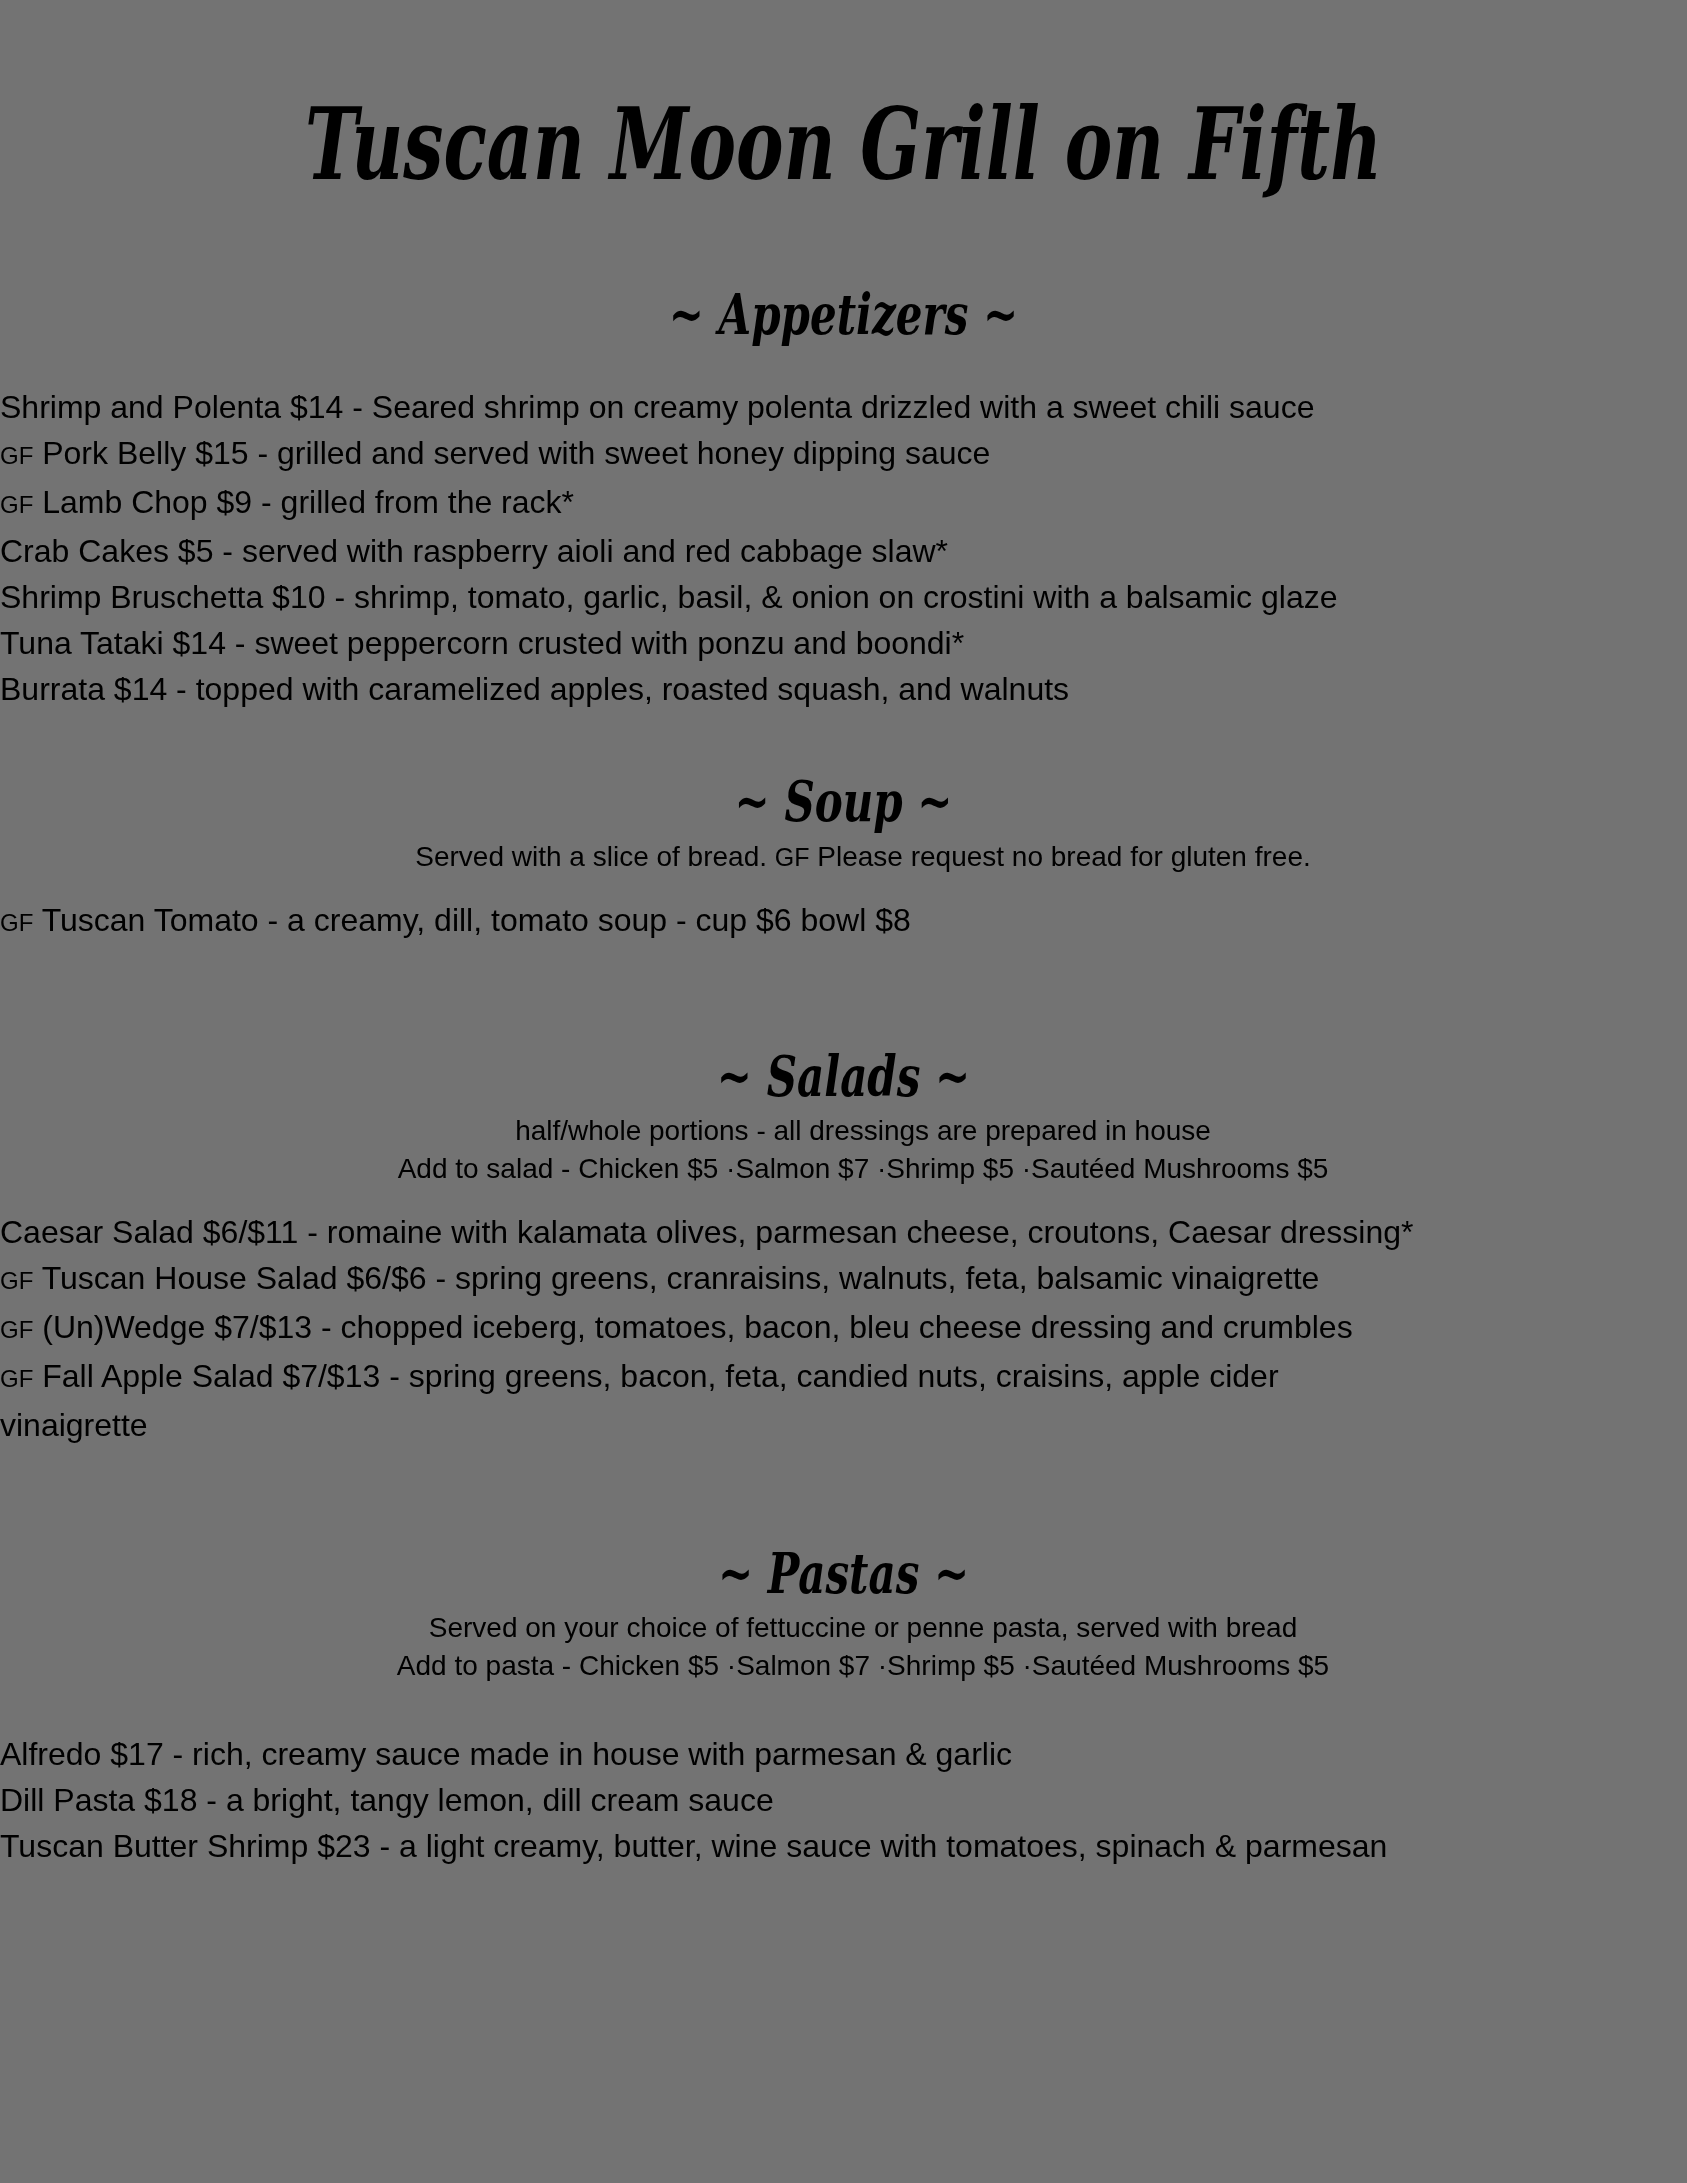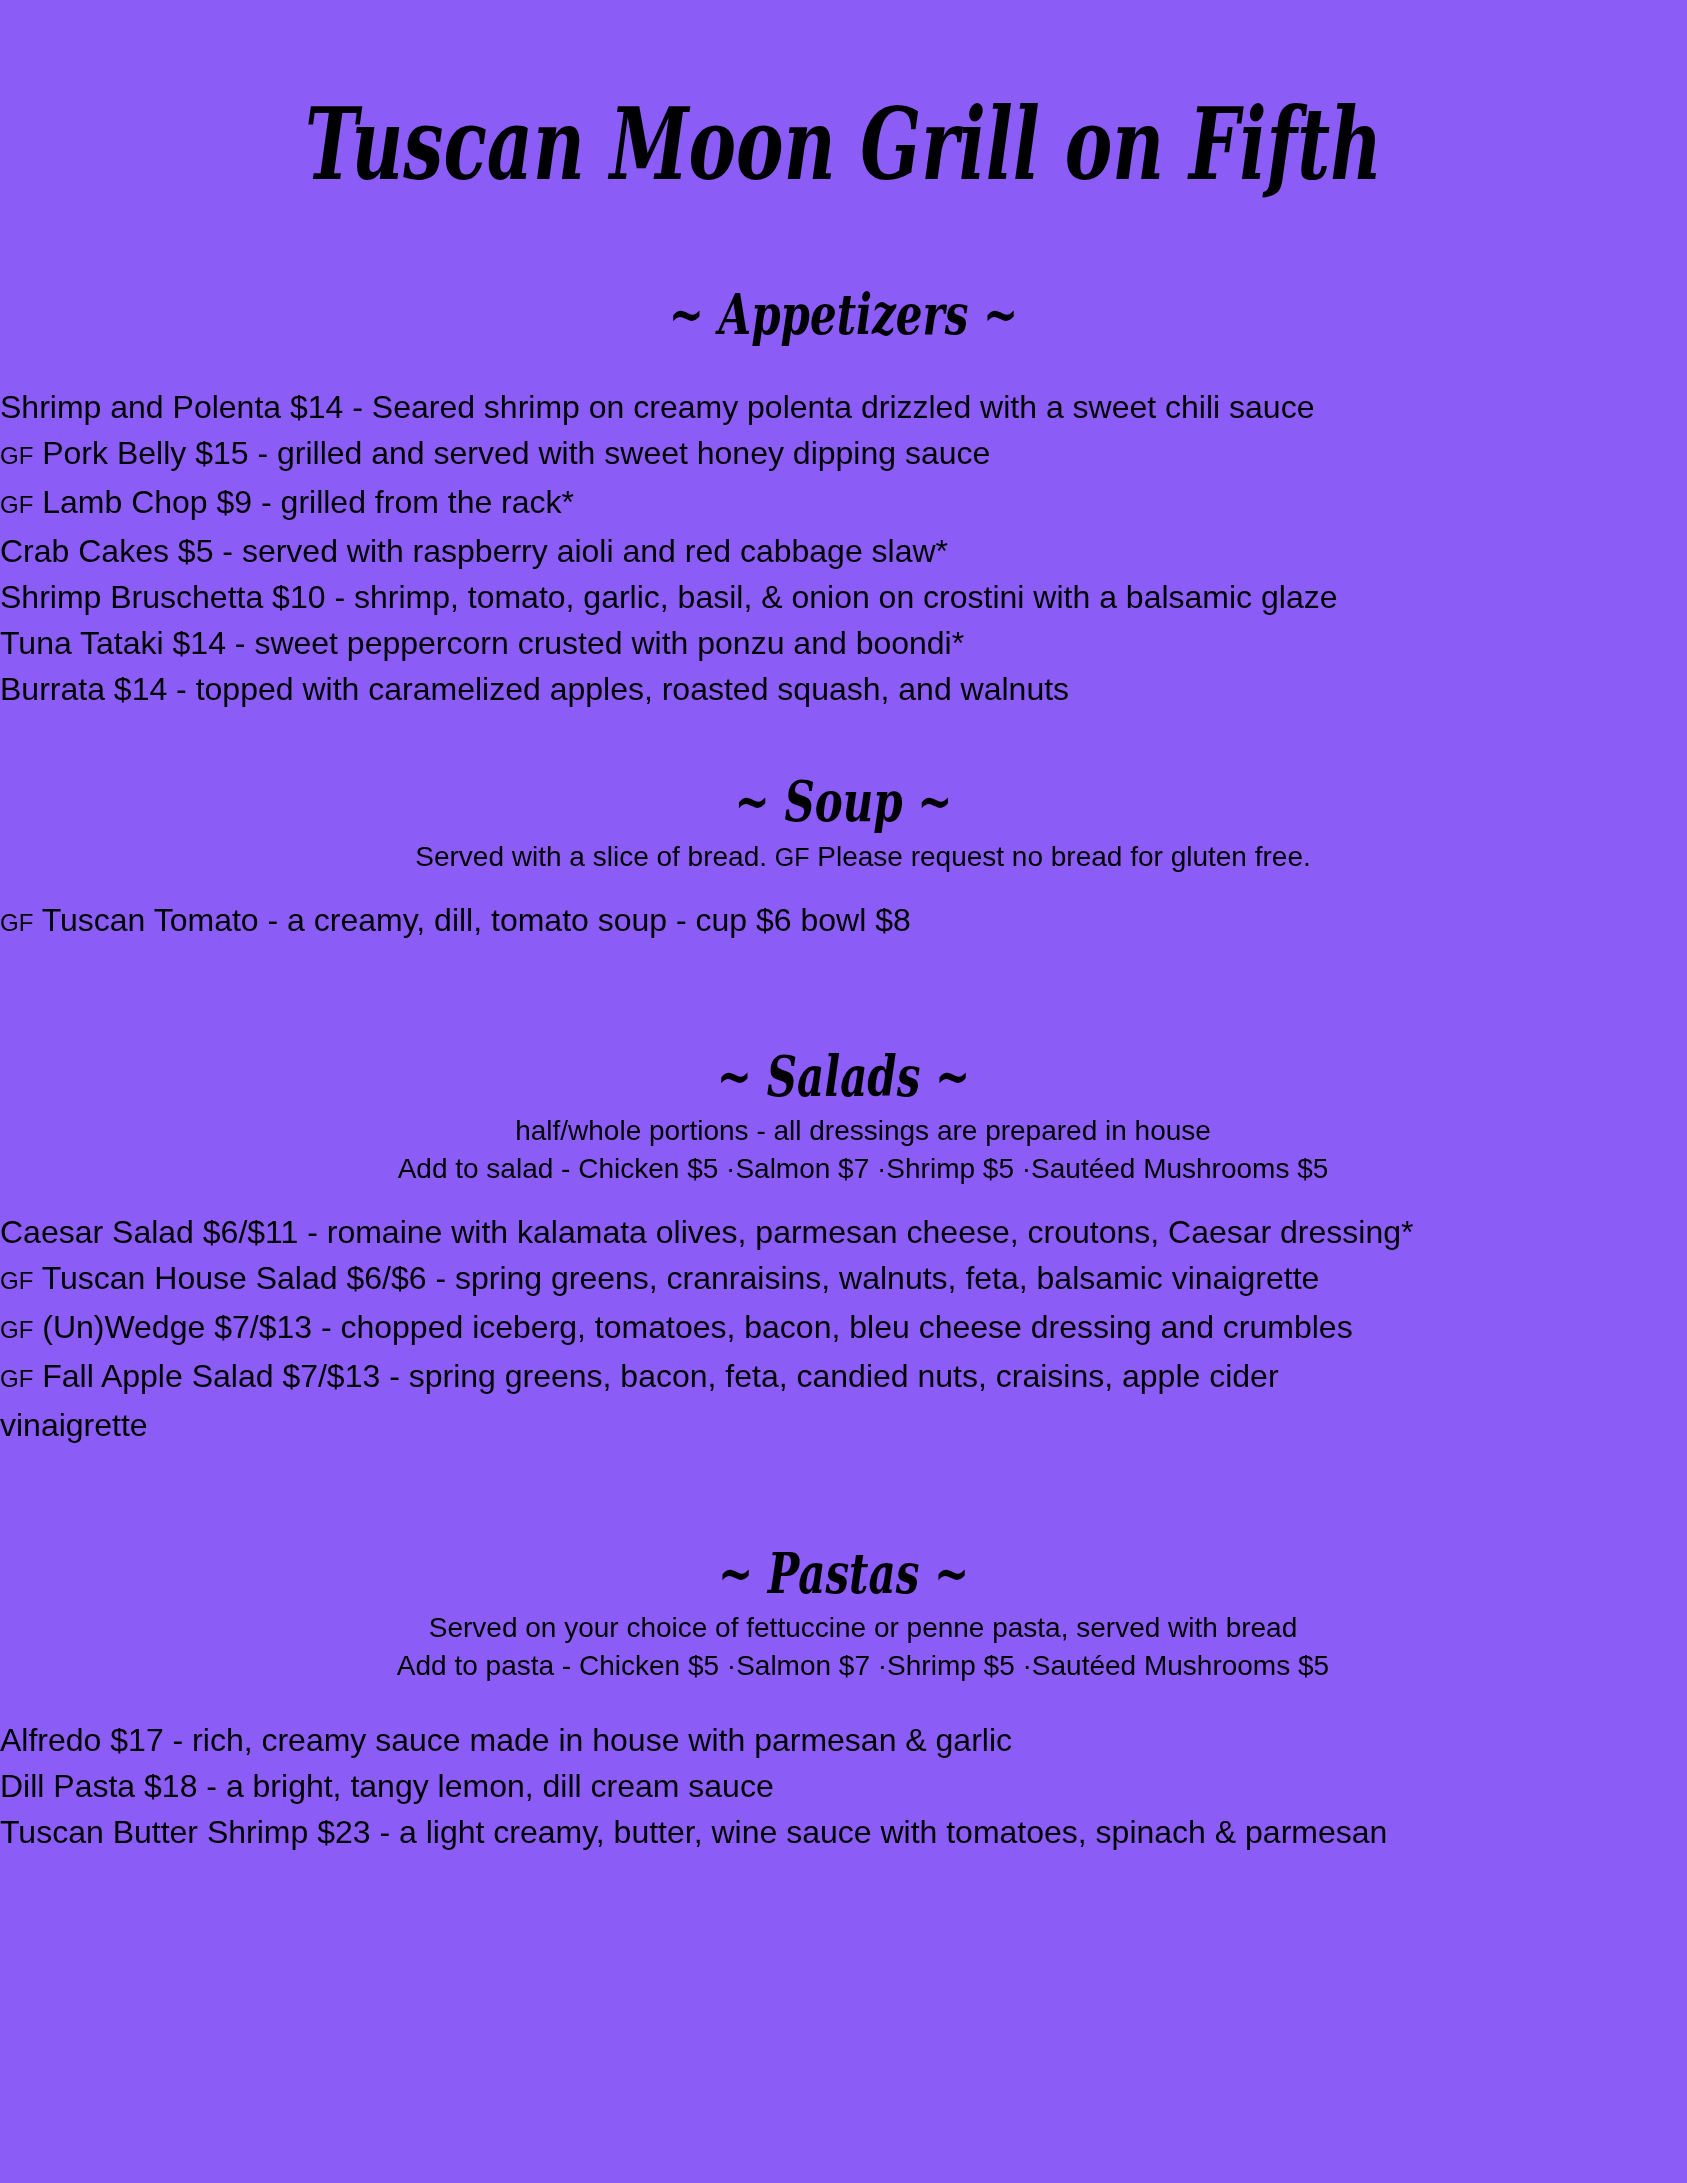--- a/index.html
+++ b/index.html
@@ -1,17 +1,17 @@
 <!DOCTYPE html>
 <html style="font-size:10.6px"><head>
 <meta charset="utf-8">
 <style>
   html,body{margin:0;padding:0;background:#ffffff;}
   .page{
-    width:1687px;height:2183px;background:#8b5cf6;color:#000000;
+    width:1687px;height:2183px;background:#737373;color:#000000;
     overflow:hidden;font-family:"Liberation Sans",sans-serif;
   }
   .title{
     margin:0;padding-top:85px;
     font-family:"DejaVu Serif",serif;font-style:italic;font-weight:bold;
     font-size:99px;line-height:1.2;text-align:center;
     transform:scaleX(0.72);transform-origin:50% 50%;
     white-space:nowrap;
   }
   .heading{
@@ -20,21 +20,21 @@
     font-size:56px;line-height:1.15;text-align:center;
     transform:scaleX(0.75);transform-origin:50% 50%;
     white-space:nowrap;
   }
   .h-appetizers{margin-top:78px;}
   .h-soup{margin-top:57px;}
   .h-salads{margin-top:98px;}
   .h-pastas{margin-top:93px;}
   .items{margin-top:21px;}
   .items-appetizers{margin-top:38px;}
-  .items-pastas{margin-top:32px;}
+  .items-pastas{margin-top:46px;}
   .item{
     font-size:32px;line-height:46px;text-align:left;
     white-space:pre-line;
   }
   .note{
     font-size:28px;line-height:38px;text-align:center;padding-left:39px;
   }
   .notes{margin-top:4px;}
   .gf{font-size:24px;}
   .gf-note{font-size:25px;}

